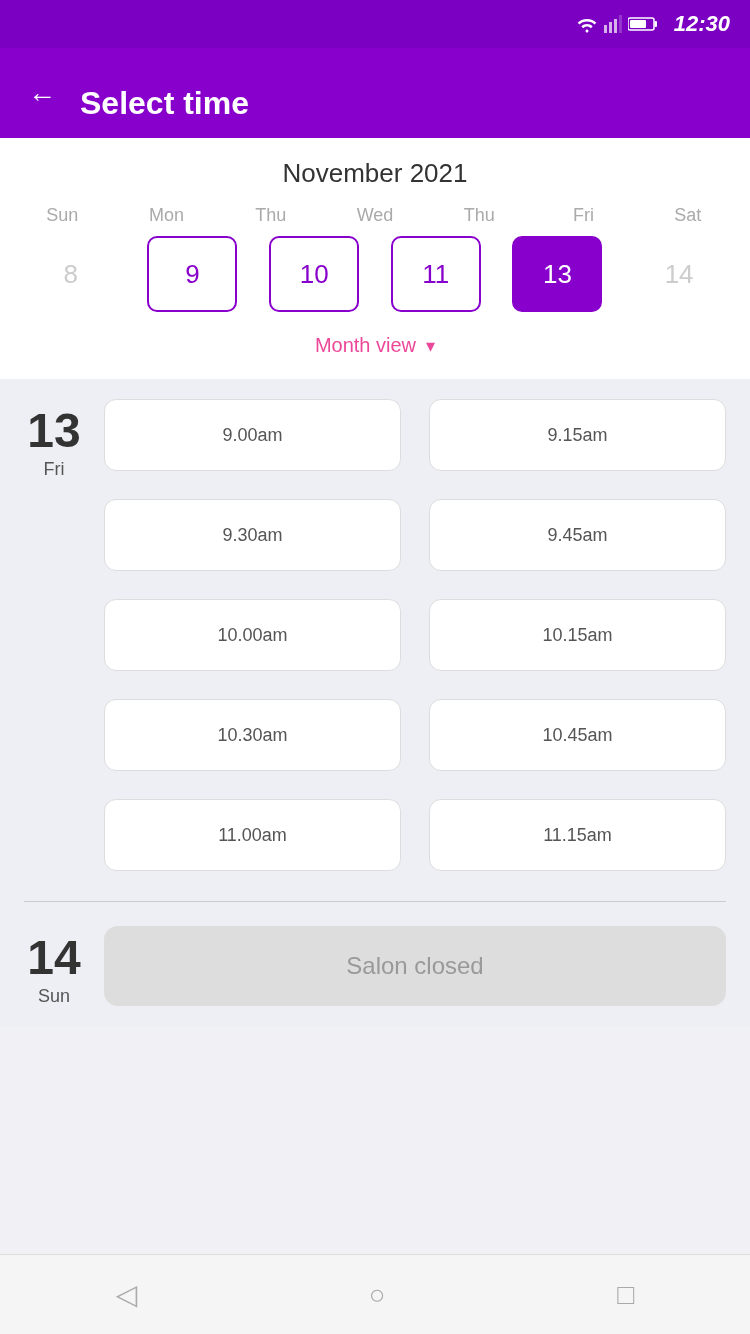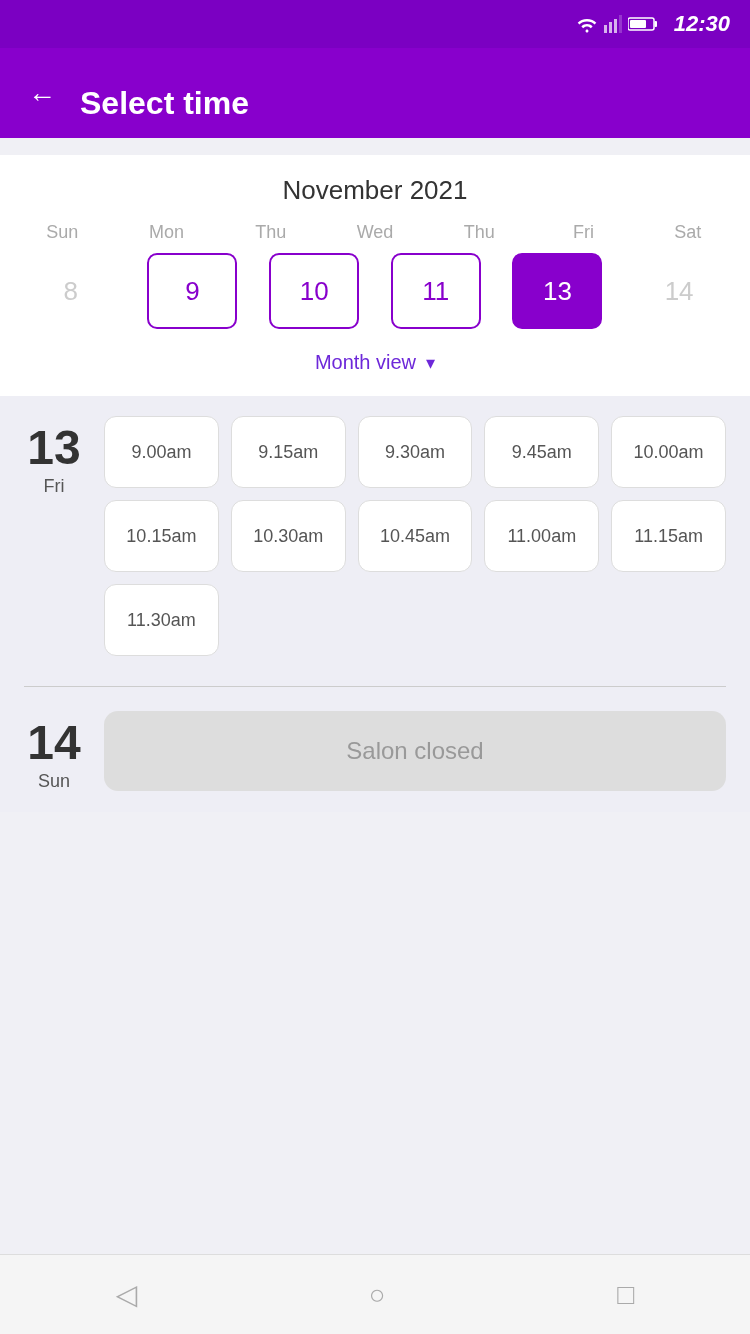--- a/index.html
+++ b/index.html
@@ -53,21 +53,20 @@
       color: white;
       font-size: 32px;
       font-weight: 700;
       margin-top: 21px;
     }
 
     
     .calendar-section {
       background: white;
       padding: 20px 10px 10px;
-      margin-top: 17px;
     }
     .month-title {
       text-align: center;
       font-size: 26px;
       color: #333;
       font-weight: 400;
       margin-bottom: 16px;
     }
     .day-headers {
       display: flex;
@@ -113,21 +112,21 @@
       border: 2px solid #8800cc;
     }
 
     
     .month-view-toggle {
       display: flex;
       align-items: center;
       justify-content: center;
       gap: 10px;
       padding: 12px 0;
-      color: #6d28d9;
+      color: #ec4899;
       font-size: 20px;
       cursor: pointer;
     }
     .chevron-down {
       font-size: 18px;
     }
 
     
     .timeslots-section {
       background: #eeeef5;
@@ -153,22 +152,22 @@
       line-height: 1;
     }
     .day-name {
       font-size: 18px;
       color: #555;
       margin-top: 4px;
     }
     .time-grid {
       flex: 1;
       display: grid;
-      grid-template-columns: repeat(5, 1fr);
-      gap: 12px;
+      grid-template-columns: repeat(2, 1fr);
+      gap: 28px;
       text-align: right;
     }
     .time-slot {
       background: white;
       border-radius: 12px;
       height: 72px;
       display: flex;
       align-items: center;
       justify-content: center;
       font-size: 18px;
@@ -287,21 +286,20 @@
       <div class="time-slot">9.00am</div>
       <div class="time-slot">9.15am</div>
       <div class="time-slot">9.30am</div>
       <div class="time-slot">9.45am</div>
       <div class="time-slot">10.00am</div>
       <div class="time-slot">10.15am</div>
       <div class="time-slot">10.30am</div>
       <div class="time-slot">10.45am</div>
       <div class="time-slot">11.00am</div>
       <div class="time-slot">11.15am</div>
-      <div class="time-slot">11.30am</div>
     </div>
   </div>
 
   <div class="section-divider"></div>
 
   <div class="closed-block">
     <div class="day-label">
       <span class="day-number">14</span>
       <span class="day-name">Sun</span>
     </div>

